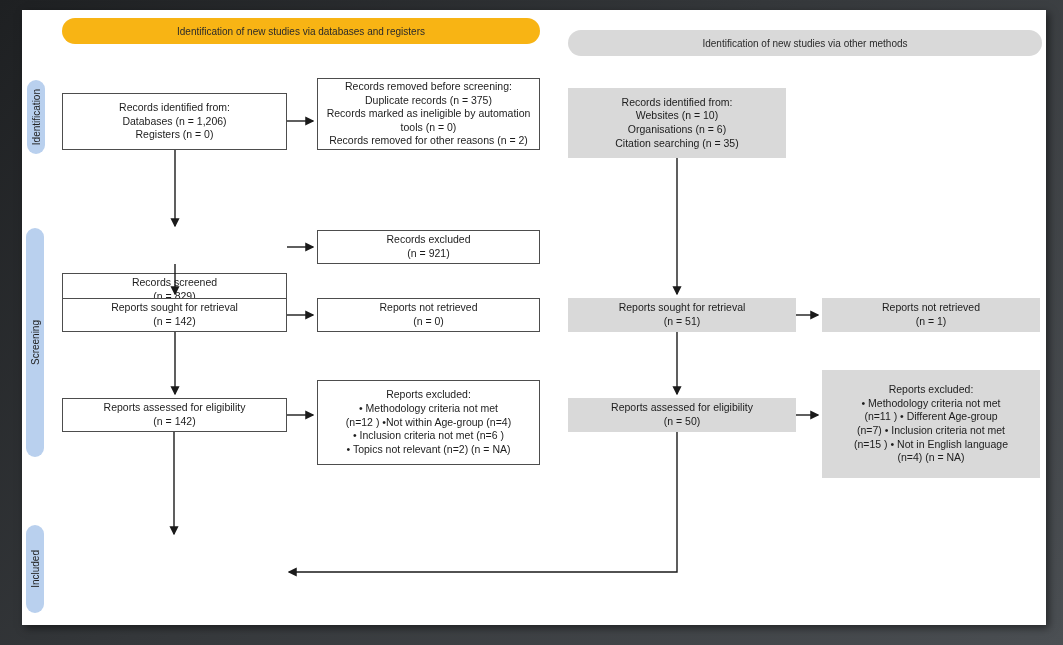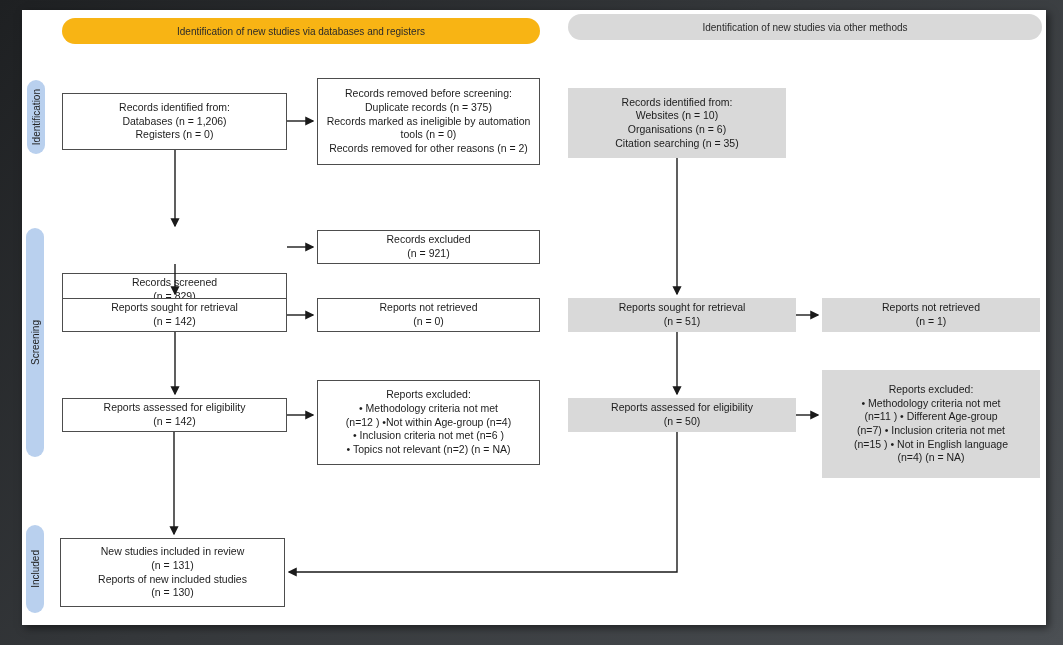--- a/index.html
+++ b/index.html
@@ -30,32 +30,32 @@
     position:absolute;display:flex;align-items:center;justify-content:center;
     font-size:10.5px;line-height:1.3;color:#1c1c1c;text-align:center;
     white-space:pre-line;padding:2px 4px;box-sizing:border-box;
   }
   .box.white{background:#ffffff;border:1.4px solid #4d4d4d;}
   .box.grey{background:#d9d9d9;border:none;}
   #arrows{position:absolute;left:0;top:0;pointer-events:none;}
 
   
   #hdr-db{left:40px;top:8px;width:478px;height:26px;}
-  #hdr-other{left:546px;top:4px;width:474px;height:26px;}
+  #hdr-other{left:546px;top:20px;width:474px;height:26px;}
   #stage-identification{left:5px;top:70px;width:18px;height:74px;}
   #stage-screening{left:4px;top:218px;width:18px;height:229px;}
   #stage-included{left:4px;top:515px;width:18px;height:88px;}
 
   #b-l1{left:40px;top:83px;width:225px;height:57px;}
   #b-l2{left:40px;top:220px;width:225px;height:34px;margin-top:43px;}
   #b-l3{left:40px;top:288px;width:225px;height:34px;}
   #b-l4{left:40px;top:388px;width:225px;height:34px;}
   #b-l5{left:38px;top:528px;width:225px;height:69px;}
 
-  #b-m1{left:295px;top:68px;width:223px;height:87px;}
+  #b-m1{left:295px;top:68px;width:223px;height:72px;}
   #b-m2{left:295px;top:220px;width:223px;height:34px;}
   #b-m3{left:295px;top:288px;width:223px;height:34px;}
   #b-m4{left:295px;top:370px;width:223px;height:85px;}
 
   #b-r1{left:546px;top:78px;width:218px;height:70px;}
   #b-r2{left:546px;top:288px;width:228px;height:34px;}
   #b-r3{left:546px;top:388px;width:228px;height:34px;}
   #b-r4{left:800px;top:288px;width:218px;height:34px;}
   #b-r5{left:800px;top:360px;width:218px;height:108px;}
 </style>
@@ -80,24 +80,20 @@
 
     <div class="box white" id="b-l1">Records identified from:
 Databases (n = 1,206)
 Registers (n = 0)</div>
     <div class="box white" id="b-l2">Records screened
 (n = 829)</div>
     <div class="box white" id="b-l3">Reports sought for retrieval
 (n = 142)</div>
     <div class="box white" id="b-l4">Reports assessed for eligibility
 (n = 142)</div>
-    <div class="box white" id="b-l5">New studies included in review
-(n = 131)
-Reports of new included studies
-(n = 130)</div>
 
     <div class="box white" id="b-m1">Records removed before screening:
 Duplicate records (n = 375)
 Records marked as ineligible by automation
 tools (n = 0)
 Records removed for other reasons (n = 2)</div>
     <div class="box white" id="b-m2">Records excluded
 (n = 921)</div>
     <div class="box white" id="b-m3">Reports not retrieved
 (n = 0)</div>

